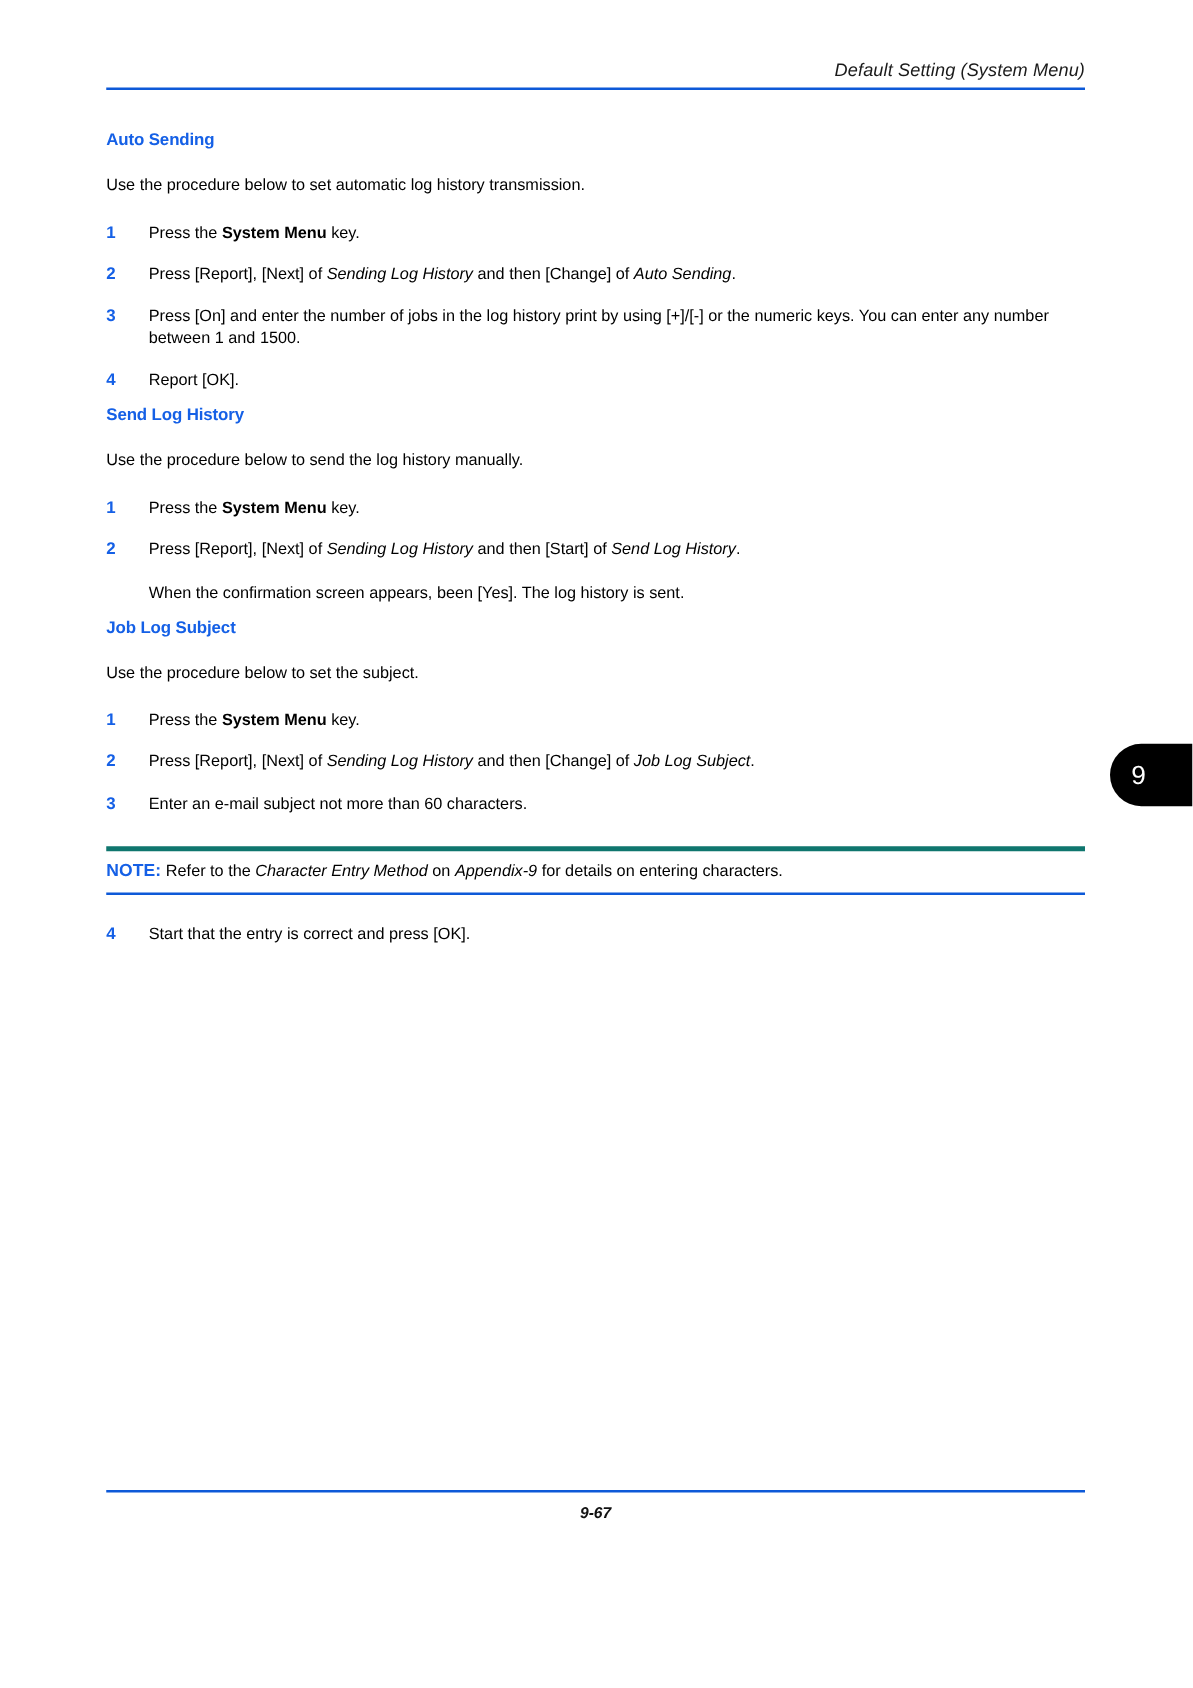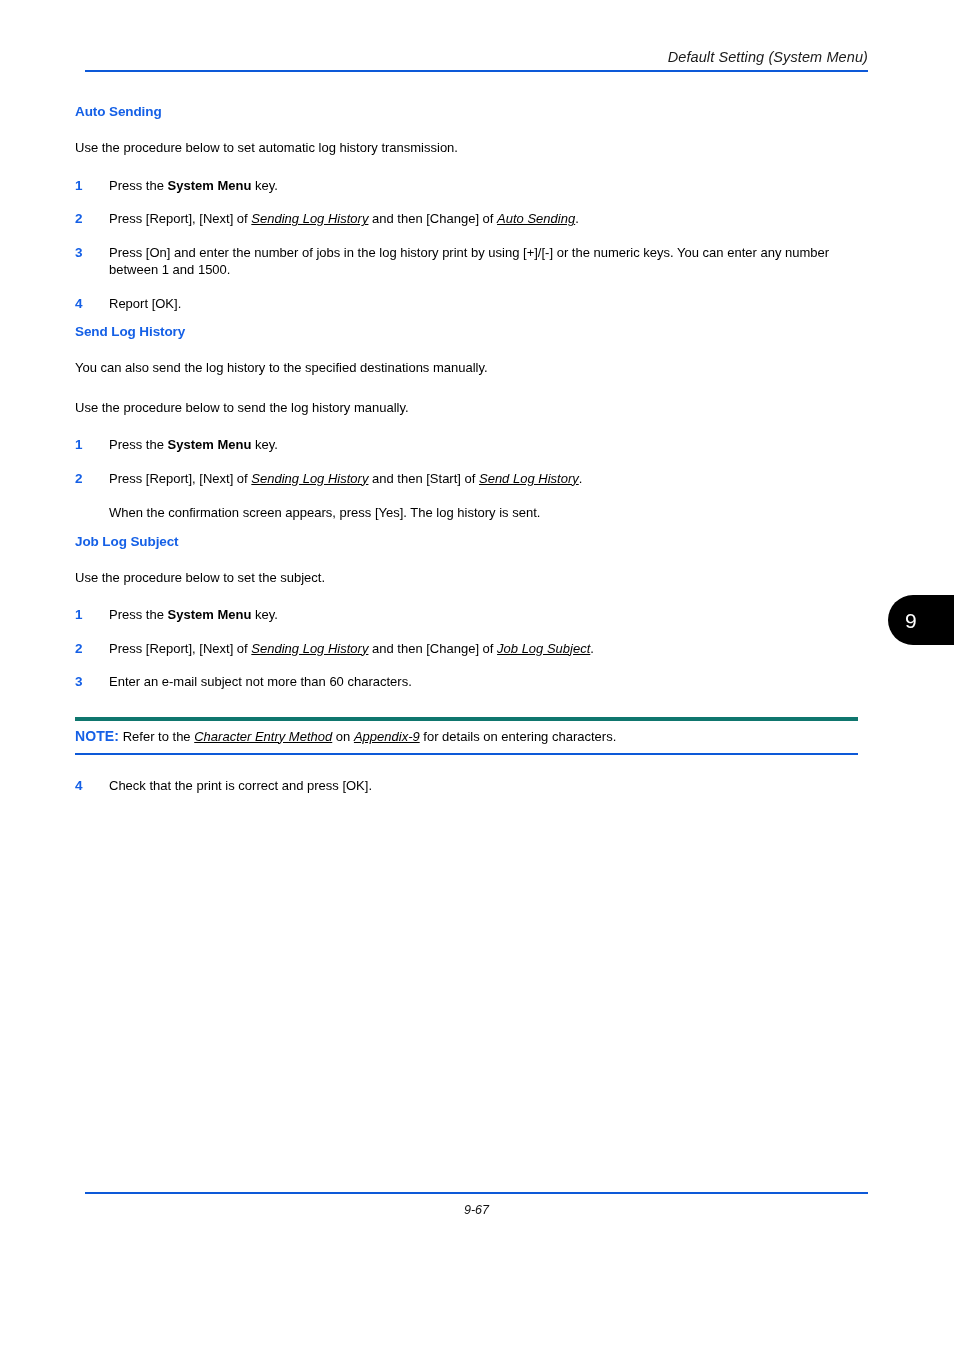--- a/index.html
+++ b/index.html
@@ -42,21 +42,21 @@
   .header-rule {
     margin-top: 4px;
     height: 2px;
     background: #0d59d8;
     width: 100%;
   }
 
   
   .content {
     position: absolute;
-    left: 75px;
+    left: 85px;
     top: 104px;
     width: 790px;
   }
 
   h2.section-heading {
     font-size: 13.5px;
     font-weight: bold;
     color: #1560e6;
     margin: 0 0 20px 0;
     letter-spacing: -0.1px;
@@ -104,21 +104,21 @@
   }
   .step-body {
     display: block;
   }
   .step-sub {
     display: block;
     margin-top: 17px;
   }
 
   b.kw { font-weight: bold; }
-  i.em { font-style: italic; text-decoration: underline; }
+  i.em { font-style: italic; }
 
   
   .note-box {
     margin-top: 26px;
     margin-bottom: 22px;
     border-top: 4px solid #0f766e;
     border-bottom: 2px solid #0d59d8;
     padding: 7px 0 8px 0;
     width: 783px;
   }
@@ -166,20 +166,21 @@
     height: 2px;
     background: #0d59d8;
     width: 100%;
   }
   .footer-page {
     margin-top: 9px;
     text-align: center;
     font-size: 12.5px;
     font-style: italic;
     color: #111;
+    font-weight: bold;
   }
 </style>
 </head>
 <body>
 
 <div class="page">
 
   <div class="header">
     <div class="header-title">Default Setting (System Menu)</div>
     <div class="header-rule"></div>
@@ -204,31 +205,30 @@
               <span class="step-body"><span>Press [On] and enter the number of jobs in the log history print by using [+]/[-] or the numeric keys. You can enter any number between 1 and 1500.</span></span>
             </li>
             <li class="step">
               <span class="step-num">4</span>
               <span class="step-body"><span>Report [OK].</span></span>
             </li>
           </ol>
         </div>
         <div class="section">
           <h2 class="section-heading">Send Log History</h2>
-          <p class="para">You can also send the log history to the specified destinations manually.</p>
           <p class="para last">Use the procedure below to send the log history manually.</p>
           <ol class="steps">
             <li class="step">
               <span class="step-num">1</span>
               <span class="step-body"><span>Press the </span><b class="kw">System Menu</b><span> key.</span></span>
             </li>
             <li class="step">
               <span class="step-num">2</span>
               <span class="step-body"><span>Press [Report], [Next] of </span><i class="em">Sending Log History</i><span> and then [Start] of </span><i class="em">Send Log History</i><span>.</span></span>
-              <span class="step-sub">When the confirmation screen appears, press [Yes]. The log history is sent.</span>
+              <span class="step-sub">When the confirmation screen appears, been [Yes]. The log history is sent.</span>
             </li>
           </ol>
         </div>
         <div class="section">
           <h2 class="section-heading">Job Log Subject</h2>
           <p class="para last">Use the procedure below to set the subject.</p>
           <ol class="steps">
             <li class="step">
               <span class="step-num">1</span>
               <span class="step-body"><span>Press the </span><b class="kw">System Menu</b><span> key.</span></span>
@@ -247,21 +247,21 @@
 
     <div class="note-box">
       <div class="note-text">
         <span class="note-label">NOTE:</span><span id="note-body"><span> Refer to the </span><i class="em">Character Entry Method</i><span> on </span><i class="em">Appendix-9</i><span> for details on entering characters.</span></span>
       </div>
     </div>
 
     <ol class="steps" id="post-note-steps">
         <li class="step">
           <span class="step-num">4</span>
-          <span class="step-body"><span>Check that the print is correct and press [OK].</span></span>
+          <span class="step-body"><span>Start that the entry is correct and press [OK].</span></span>
         </li>
       </ol>
   </div>
 
   <div class="chapter-tab">
     <span class="chapter-tab-num">9</span>
   </div>
 
   <div class="footer">
     <div class="footer-rule"></div>

